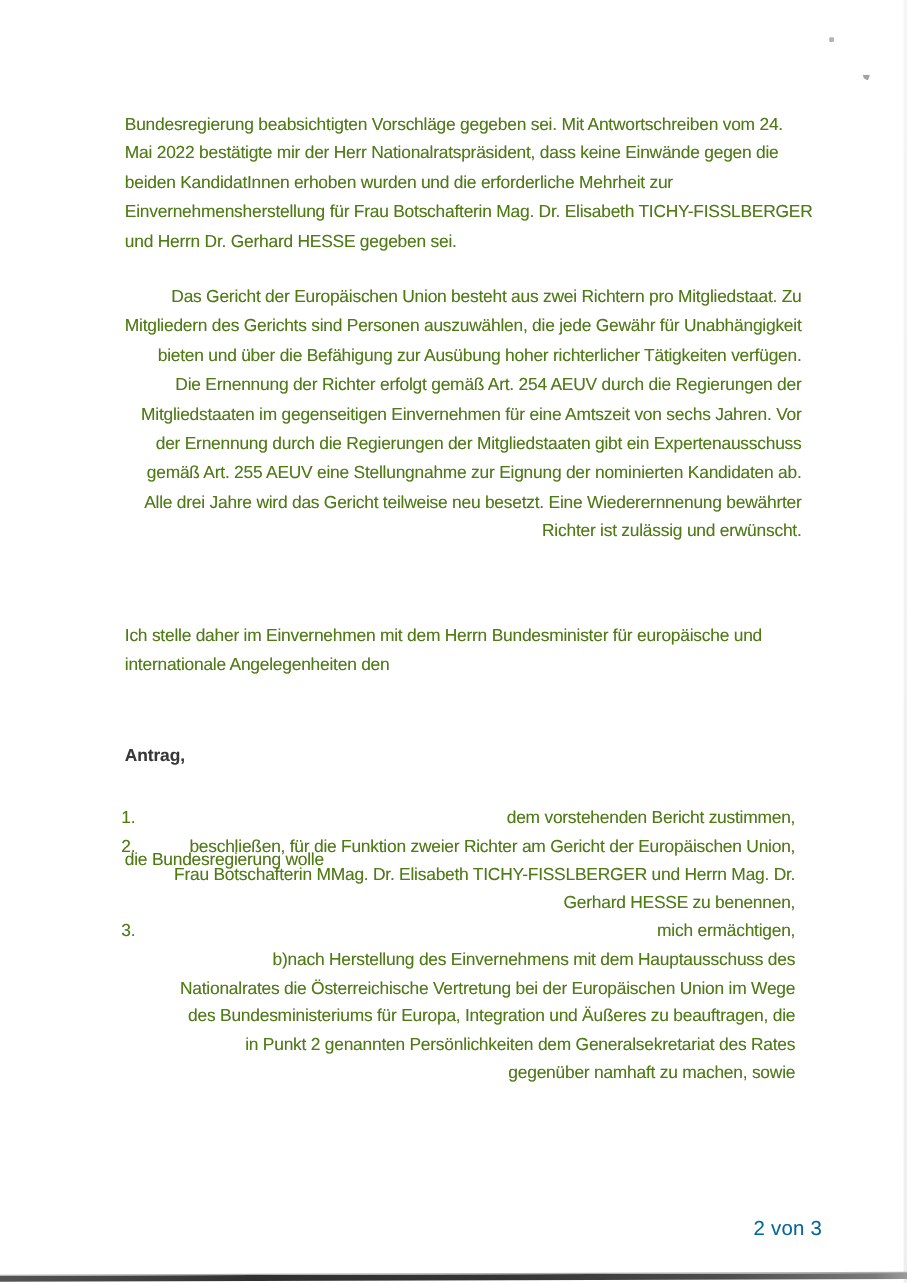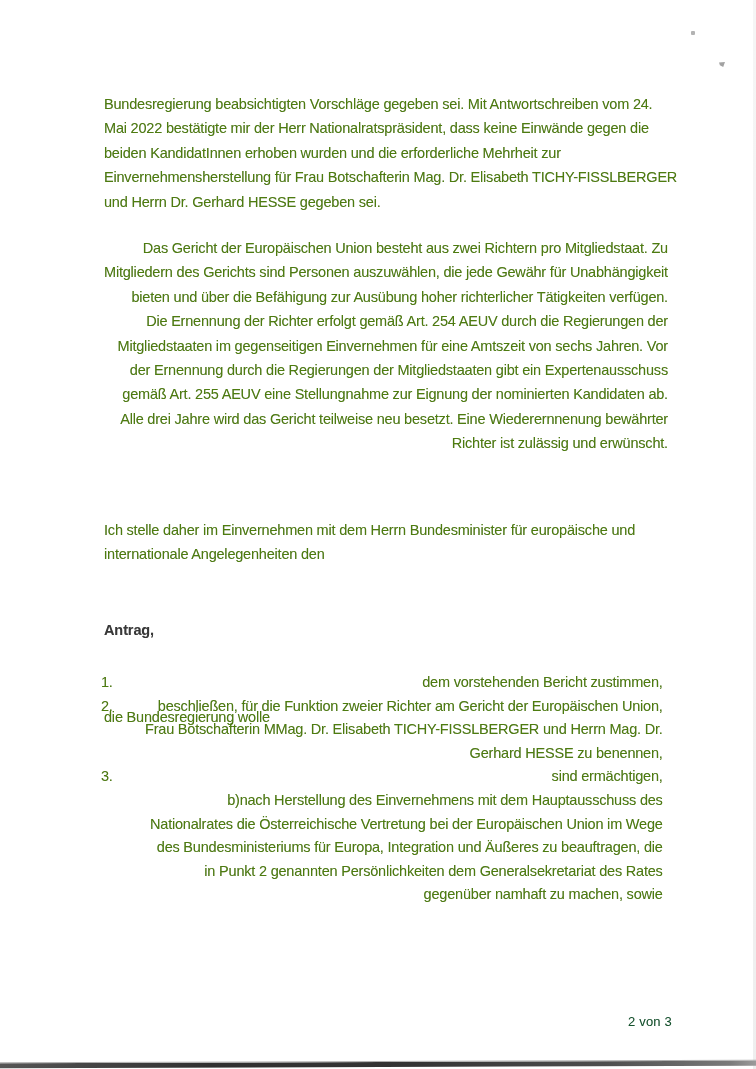--- a/index.html
+++ b/index.html
@@ -30,21 +30,21 @@
   #p3{top:518px;}
   #antrag{top:582px;font-weight:700;color:#383838;letter-spacing:-0.1px;margin-top:40px;}
   #wolle{top:659px;line-height:24.4px;margin-top:46px;}
   #list{top:671px;left:101px;line-height:23.6px;}
   .li{display:flex;}
   .num{width:44px;flex:none;}
   .li-body{flex:1;text-align:right;}
   .sub-marker{display:inline-block;width:40px;}
   #footer{
     position:absolute;left:628px;top:1014px;
-    font-size:13px;color:#14532d;letter-spacing:0.2px;
+    font-size:17px;color:#0369a1;letter-spacing:0.2px;
     text-shadow:0 0 0.5px rgba(80,80,80,0.3);
   }
   .speck1{
     position:absolute;left:691px;top:31px;width:4px;height:4px;
     background:#a6a6a6;border-radius:1px;opacity:.85;
   }
   .speck2{
     position:absolute;left:719px;top:62px;width:6px;height:5px;
     background:#989898;opacity:.9;
     clip-path:polygon(0 10%,100% 0,70% 100%,15% 65%);
@@ -109,21 +109,21 @@
       <div class="li-body">
         <span class="lines">beschließen, für die Funktion zweier Richter am Gericht der Europäischen Union,
 Frau Botschafterin MMag. Dr. Elisabeth TICHY-FISSLBERGER und Herrn Mag. Dr.
 Gerhard HESSE zu benennen,</span>
       </div>
     </div>
 
     <div class="li">
       <span class="num">3.</span>
       <div class="li-body">
-        <span class="lines">sind ermächtigen,</span>
+        <span class="lines">mich ermächtigen,</span>
         <div class="sub">
           <span class="sub-marker">b)</span><span class="lines">nach Herstellung des Einvernehmens mit dem Hauptausschuss des
 Nationalrates die Österreichische Vertretung bei der Europäischen Union im Wege
 des Bundesministeriums für Europa, Integration und Äußeres zu beauftragen, die
 in Punkt 2 genannten Persönlichkeiten dem Generalsekretariat des Rates
 gegenüber namhaft zu machen, sowie</span>
         </div>
       </div>
     </div>
 

